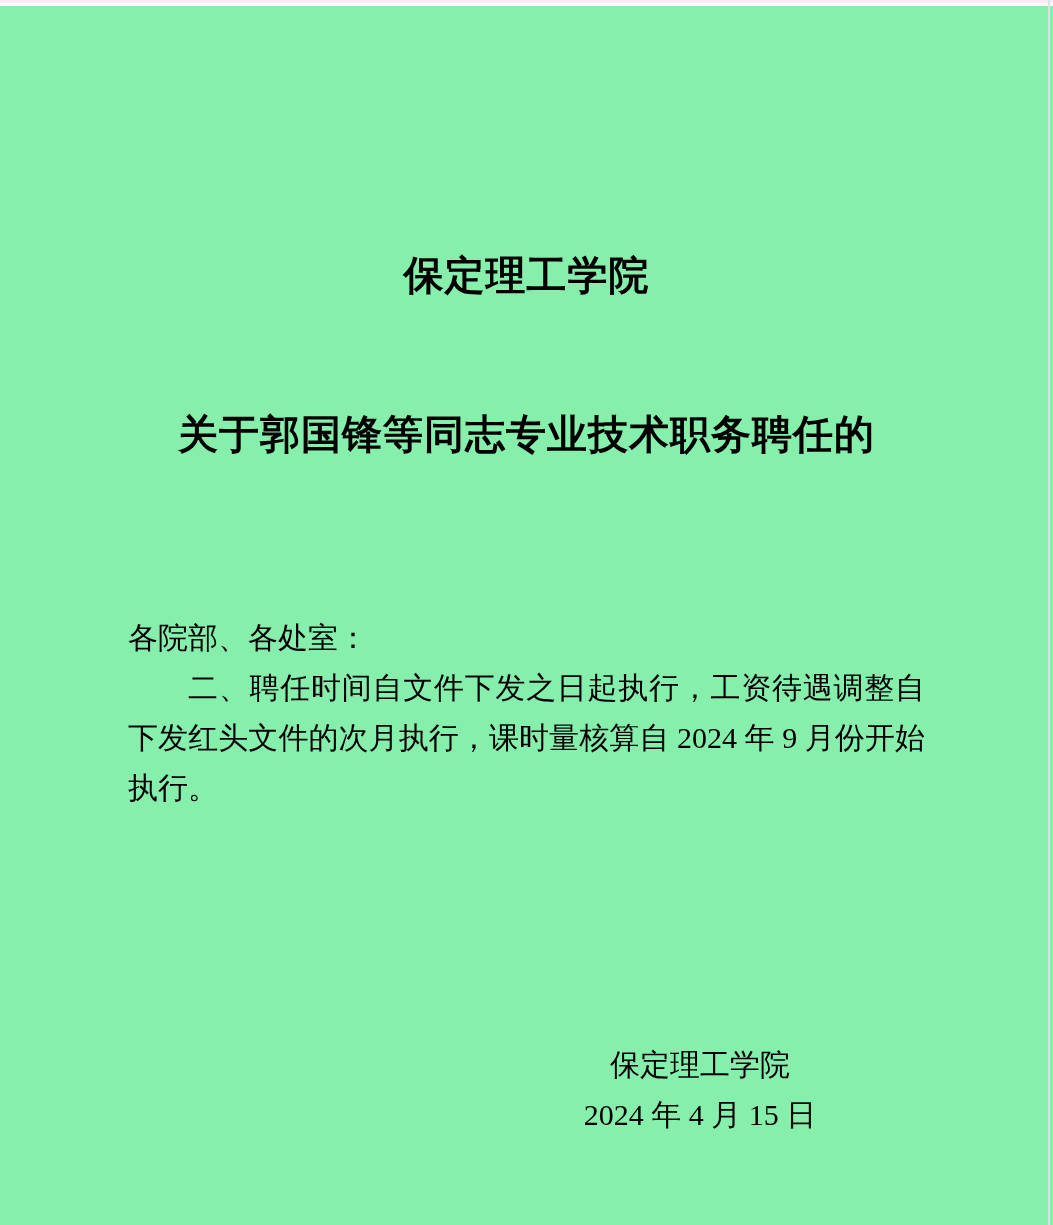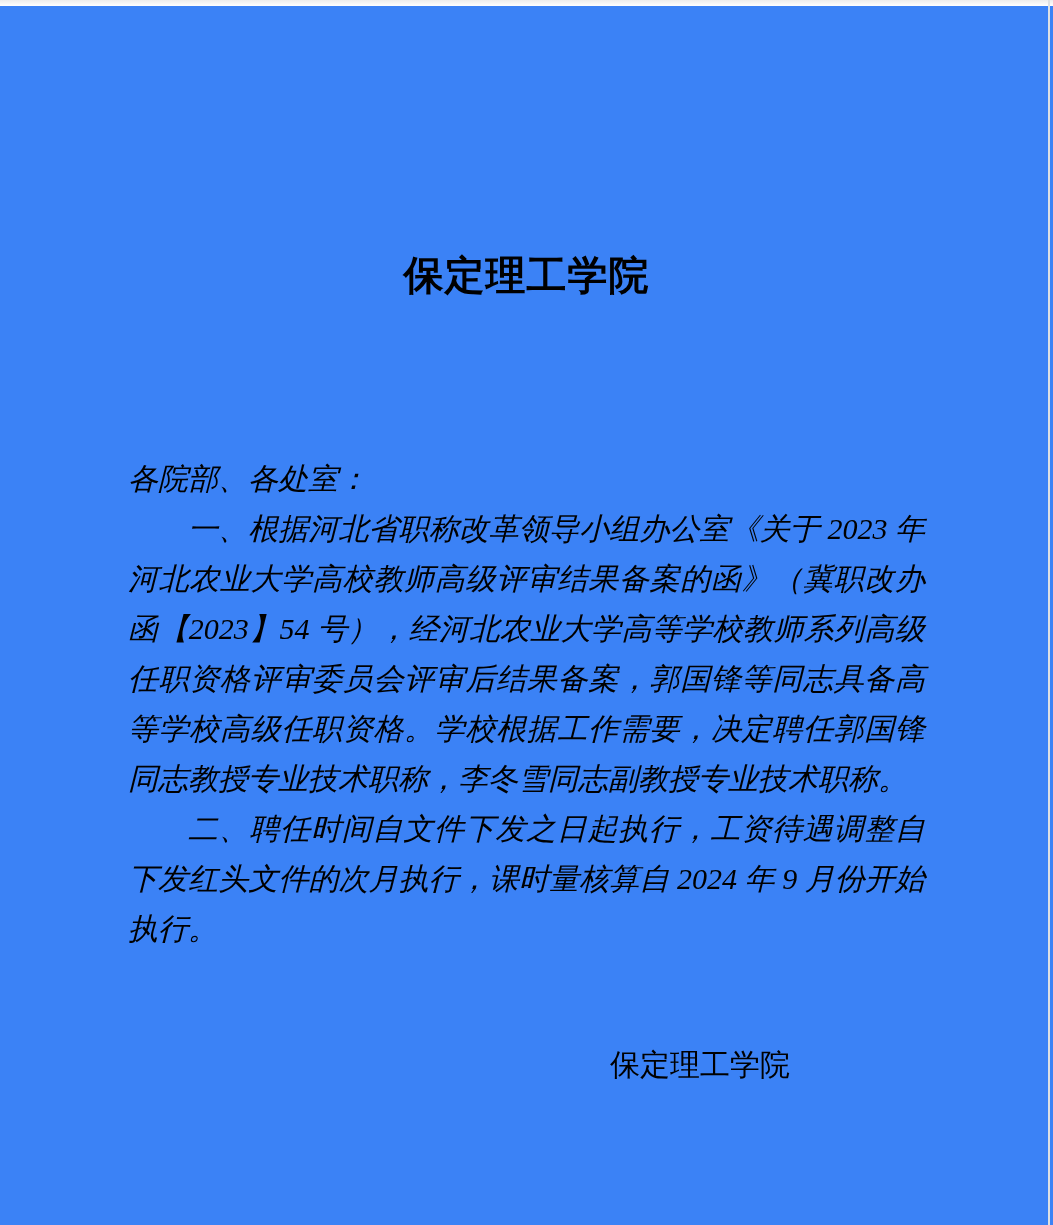--- a/index.html
+++ b/index.html
@@ -12,21 +12,21 @@
     background: #ffffff;
     color: #000000;
     font-family: "Liberation Serif", serif;
     position: relative;
     overflow: hidden;
   }
   .page {
     position: relative;
     width: 1053px;
     height: 1225px;
-    background: #3b82f6;
+    background: #86efac;
   }
   
   .page-top-shadow {
     position: absolute;
     top: 0; left: 0; right: 0;
     height: 6px;
     background: linear-gradient(to bottom, #ececec, #ffffff);
     pointer-events: none;
   }
   
@@ -51,21 +51,20 @@
   .body-block {
     margin-top: 46px;
     padding: 0 128px;
     font-size: 30px;
     line-height: 50px;
     text-align: justify;
     text-justify: inter-ideograph;
   }
   .body-block p {
     margin: 0;
-    font-style: italic;
   }
   .para-indent {
     text-indent: 2em;
   }
   .signature-block {
     position: absolute;
     top: 1040px;
     left: 380px;
     width: 640px;
     text-align: center;
@@ -75,27 +74,28 @@
 </style>
 </head>
 <body>
 
 <div class="page">
 
   <div class="page-top-shadow"></div>
 
   <header class="title-block">
     <div>保定理工学院</div>
+    <div>关于郭国锋等同志专业技术职务聘任的</div>
   </header>
 
   <main class="body-block">
     <p>各院部、各处室：</p>
-    <p class="para-indent">一、根据河北省职称改革领导小组办公室《关于 2023 年河北农业大学高校教师高级评审结果备案的函》（冀职改办函【2023】54 号），经河北农业大学高等学校教师系列高级任职资格评审委员会评审后结果备案，郭国锋等同志具备高等学校高级任职资格。学校根据工作需要，决定聘任郭国锋同志教授专业技术职称，李冬雪同志副教授专业技术职称。</p>
     <p class="para-indent">二、聘任时间自文件下发之日起执行，工资待遇调整自下发红头文件的次月执行，课时量核算自 2024 年 9 月份开始执行。</p>
   </main>
 
   <div class="signature-block">
     <div>保定理工学院</div>
+    <div>2024 年 4 月 15 日</div>
   </div>
 
   <div class="page-right-edge"></div>
 
 </div>
 
 </body></html>

